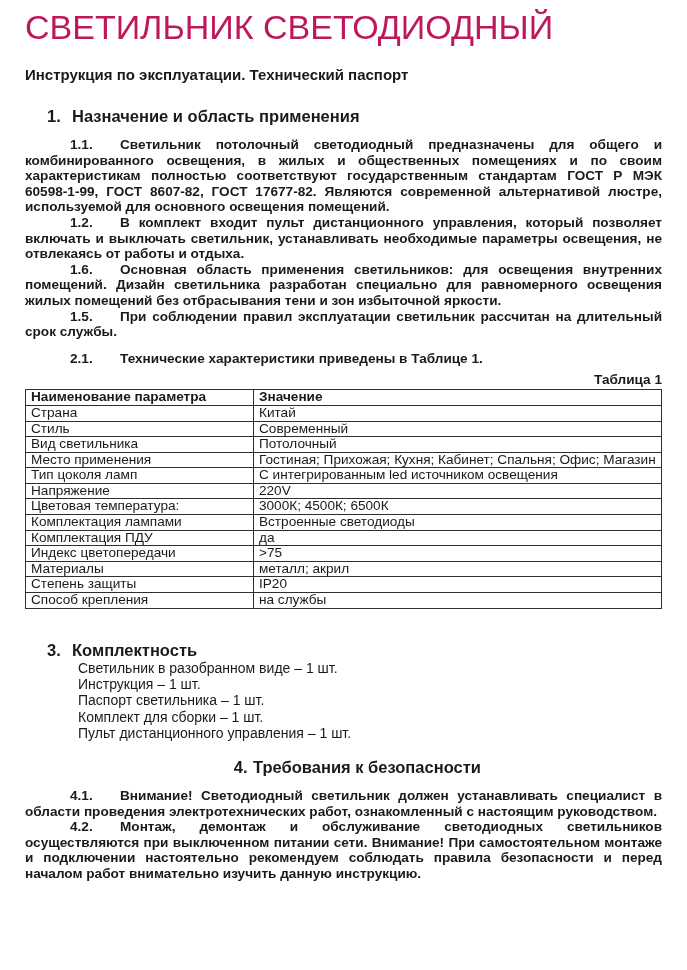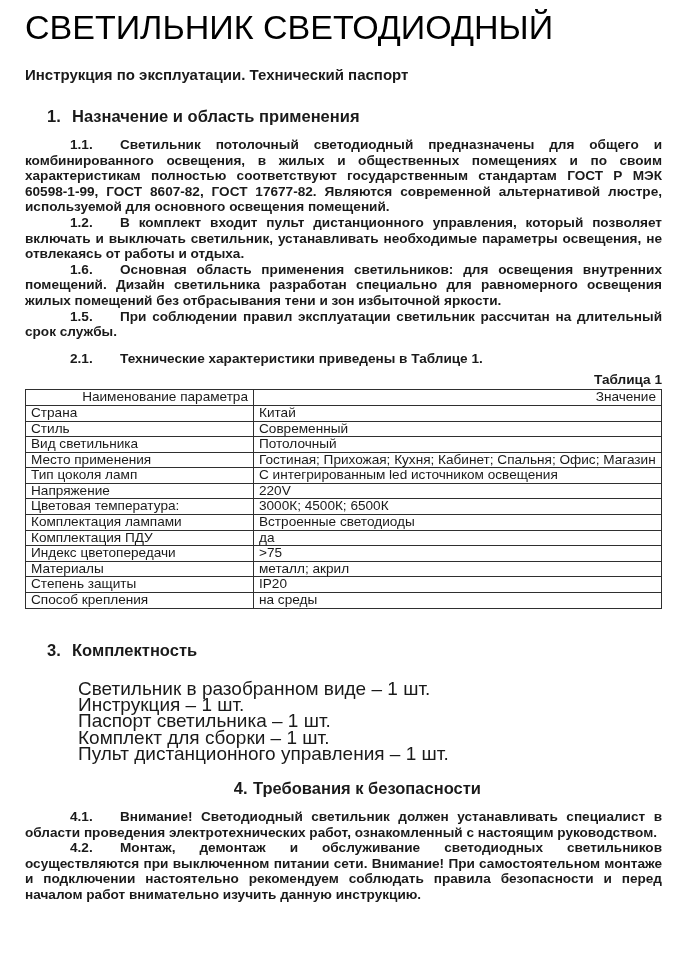--- a/index.html
+++ b/index.html
@@ -19,21 +19,21 @@
     box-sizing: border-box;
     width: 687px;
     height: 970px;
   }
   .doc-title {
     font-size: 34px;
     font-weight: 400;
     line-height: 39px;
     margin: 0;
     letter-spacing: 0px;
-    color: #000000;
+    color: #be185d;
   }
   .doc-subtitle {
     margin-top: 19px;
     font-size: 15px;
     font-weight: 700;
     line-height: 18px;
   }
   .sec-heading {
     font-size: 16.5px;
     font-weight: 700;
@@ -83,28 +83,27 @@
   }
   table.params th, table.params td {
     border: 1px solid #2f2f2f;
     font-size: 13.6px;
     line-height: 14.6px;
     padding: 0 5px;
     overflow: hidden;
     white-space: nowrap;
   }
   table.params th {
-    font-weight: 400;
-    text-align: right;
+    font-weight: 700;
+    text-align: left;
   }
   col.c-name { width: 228px; }
   .kit-list {
-    margin-top: 21px;
     padding-left: 53px;
-    font-size: 19px;
+    font-size: 14px;
     line-height: 16.3px;
   }
   .kit-item { margin: 0; }
 </style>
 </head>
 <body>
 
 <div class="page">
 
   <h1 class="doc-title">СВЕТИЛЬНИК СВЕТОДИОДНЫЙ</h1>
@@ -182,21 +181,21 @@
       <tr>
           <td>Материалы</td>
           <td>металл; акрил</td>
         </tr>
       <tr>
           <td>Степень защиты</td>
           <td>IP20</td>
         </tr>
       <tr>
           <td>Способ крепления</td>
-          <td>на среды</td>
+          <td>на службы</td>
         </tr>
     </tbody>
   </table>
 
   <h2 class="sec-heading h3-gap"><span class="h-num">3.</span><span>Комплектность</span></h2>
 
   <div class="kit-list">
     <p class="kit-item">Светильник в разобранном виде – 1 шт.</p>
     <p class="kit-item">Инструкция – 1 шт.</p>
     <p class="kit-item">Паспорт светильника – 1 шт.</p>

